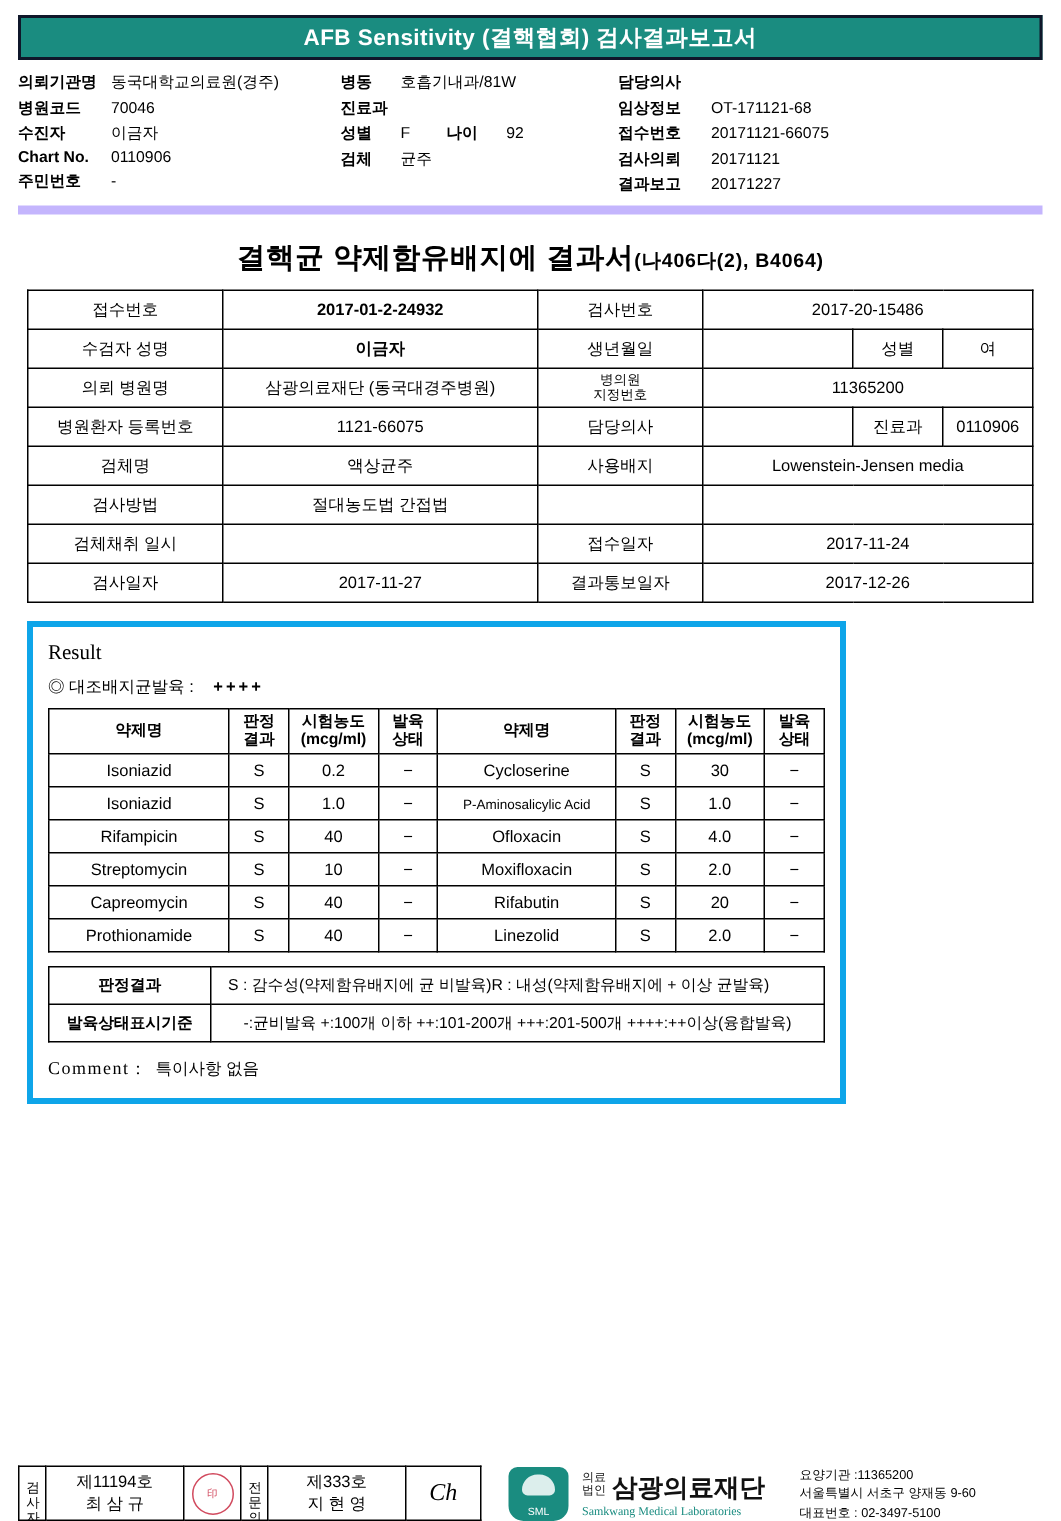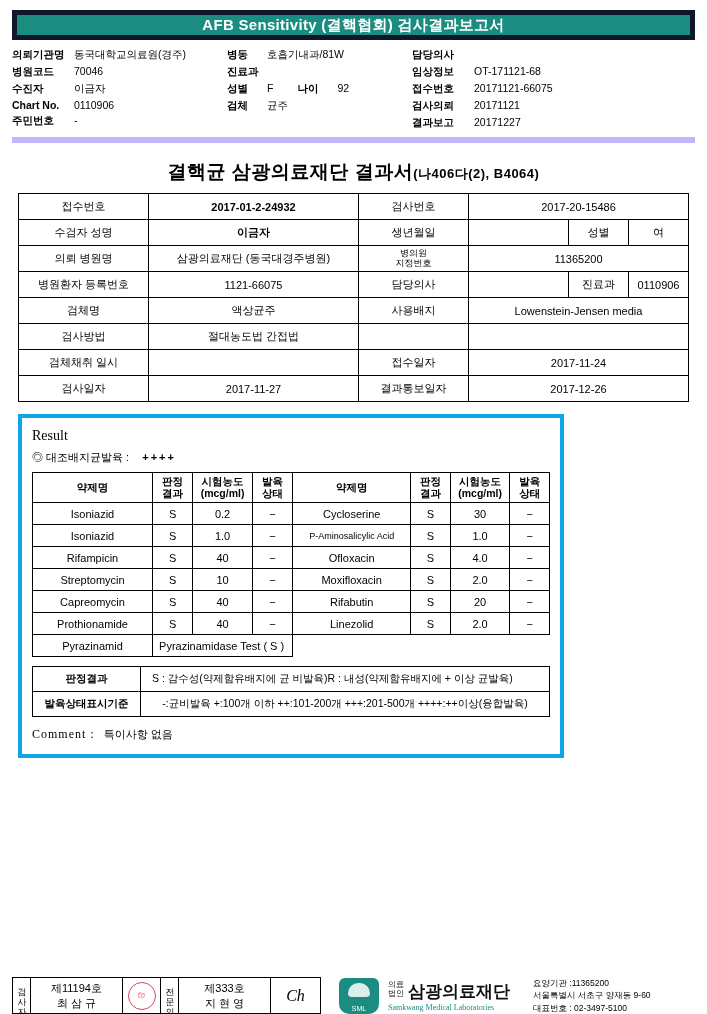--- a/index.html
+++ b/index.html
@@ -14,21 +14,21 @@
     height: 1014px;
     position: relative;
     background: #fff;
     padding: 0;
   }
   
   .titlebar {
     margin: 10px 12px 0 12px;
     height: 30px;
     background: #1a8c80;
-    border: 5px solid #0f172a;
+    border: 2px solid #0f172a;
     display: flex;
     align-items: center;
     justify-content: center;
   }
   .titlebar .t {
     color: #fff;
     font-weight: bold;
     font-size: 15px;
     letter-spacing: 0.3px;
   }
@@ -274,21 +274,21 @@
         <span class="hvalue">20171121</span>
       </div>
       <div class="hrow">
         <span class="hlabel">결과보고</span>
         <span class="hvalue">20171227</span>
       </div>
     </div>
   </div>
 
   <div class="report-title">
-    <span>결핵균 삼광의료재단 결과서</span><span class="code">(나406다(2), B4064)</span>
+    <span>결핵균 약제함유배지에 결과서</span><span class="code">(나406다(2), B4064)</span>
   </div>
 
   <table class="infotbl">
     <tbody>
         <tr>
       <td class="lbl" style="width:130px">접수번호</td>
       <td class="bold" style="width:210px">2017-01-2-24932</td>
       <td class="lbl" style="width:110px">검사번호</td>
       <td colspan="3">2017-20-15486</td>
     </tr>
@@ -413,28 +413,20 @@
       </tr>
       <tr>
         <td>Prothionamide</td>
         <td>S</td>
         <td>40</td>
         <td>−</td>
         <td>Linezolid</td>
         <td>S</td>
         <td>2.0</td>
         <td>−</td>
-      </tr>
-      <tr>
-        <td>Pyrazinamid</td>
-        <td colspan="3" class="pzabox">Pyrazinamidase Test ( S )</td>
-        <td style="border:none"></td>
-        <td style="border:none"></td>
-        <td style="border:none"></td>
-        <td style="border:none"></td>
       </tr>
     </tbody>
       </table>
 
     <table class="criteria">
       <tbody>
           <tr>
         <td class="k">판정결과</td>
         <td>
           <div class="crit-inner">

